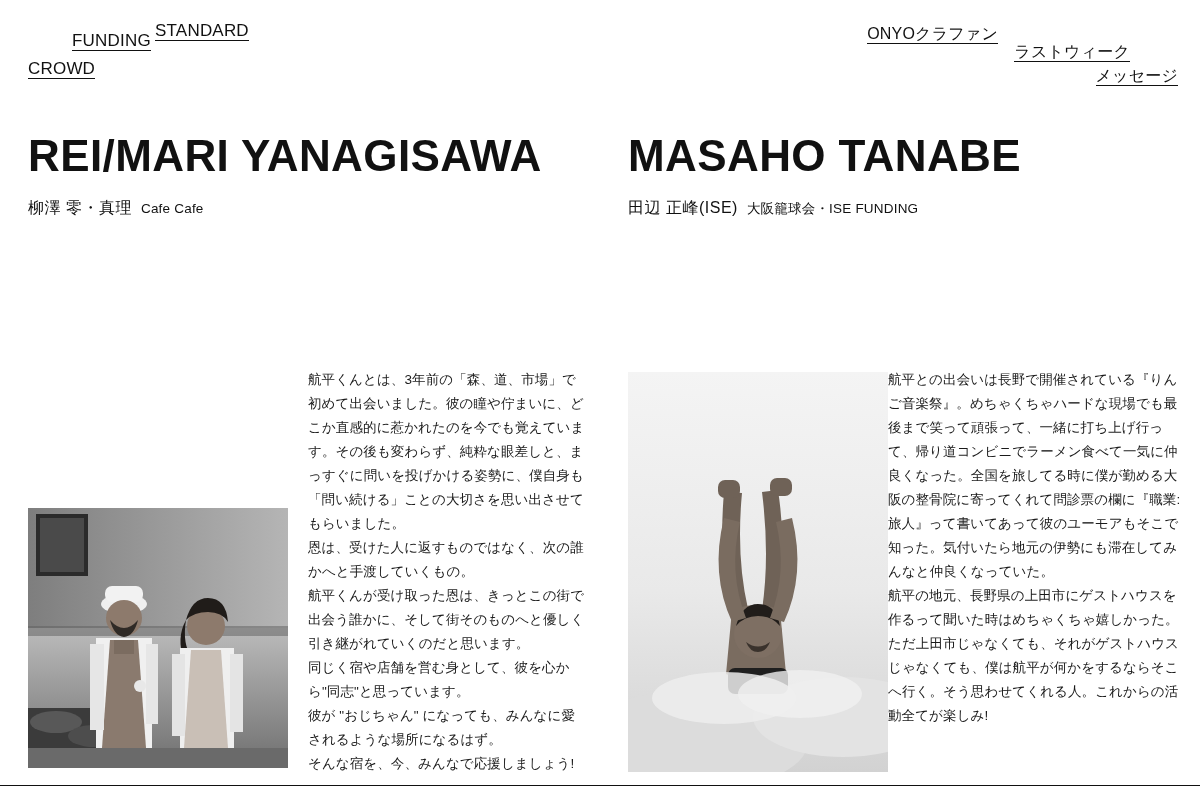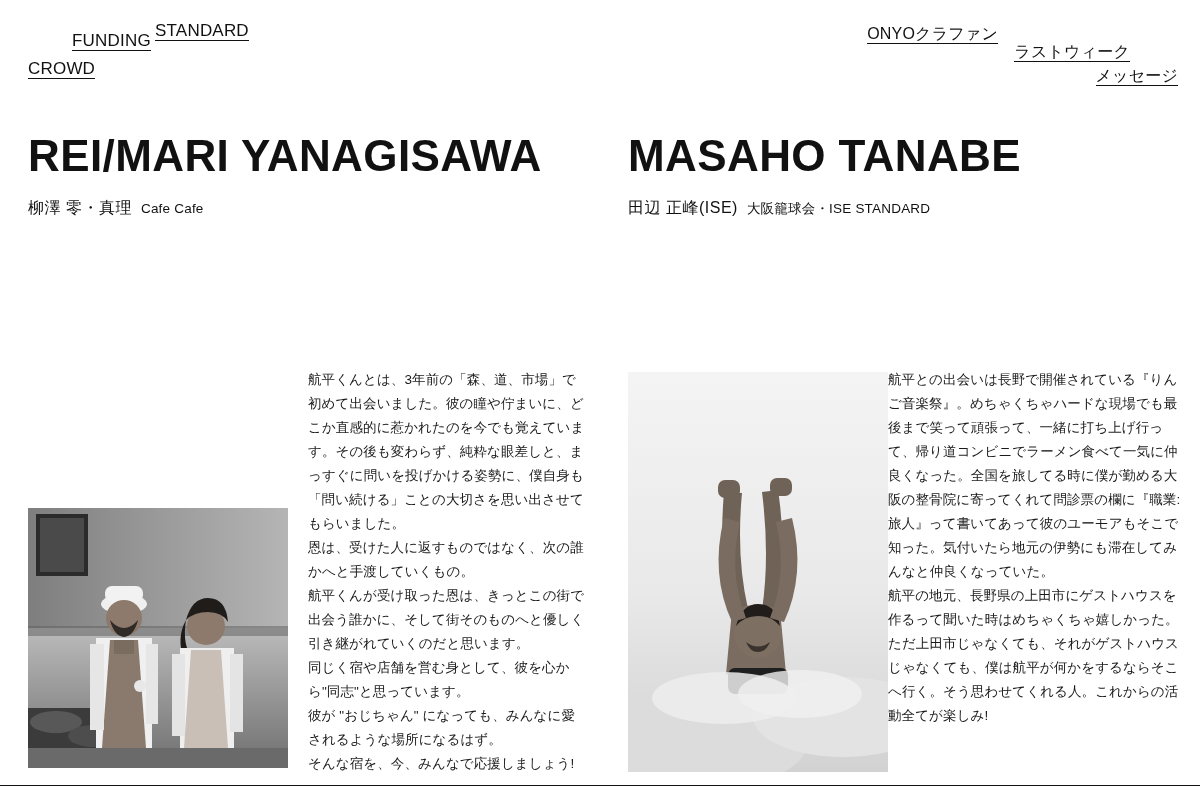--- a/index.html
+++ b/index.html
@@ -190,21 +190,21 @@
     <div class="name-jp-row">
       <span class="name-jp">柳澤 零・真理</span>
       <span class="affil">Cafe Cafe</span>
     </div>
   </div>
 
   <div class="col col-right">
     <h1 class="name-en">MASAHO TANABE</h1>
     <div class="name-jp-row">
       <span class="name-jp">田辺 正峰(ISE)</span>
-      <span class="affil">大阪籠球会・ISE STANDARD</span>
+      <span class="affil">大阪籠球会・ISE FUNDING</span>
     </div>
   </div>
 
   <div class="content content-left">
     <div class="body-left">
       <div class="photo photo-left">
         <svg viewBox="0 0 260 260" preserveAspectRatio="xMidYMid slice" aria-hidden="true">
           <defs>
             <linearGradient id="bgL" x1="0" y1="0" x2="0" y2="1">
               <stop offset="0%" stop-color="#9a9a9a"></stop>

